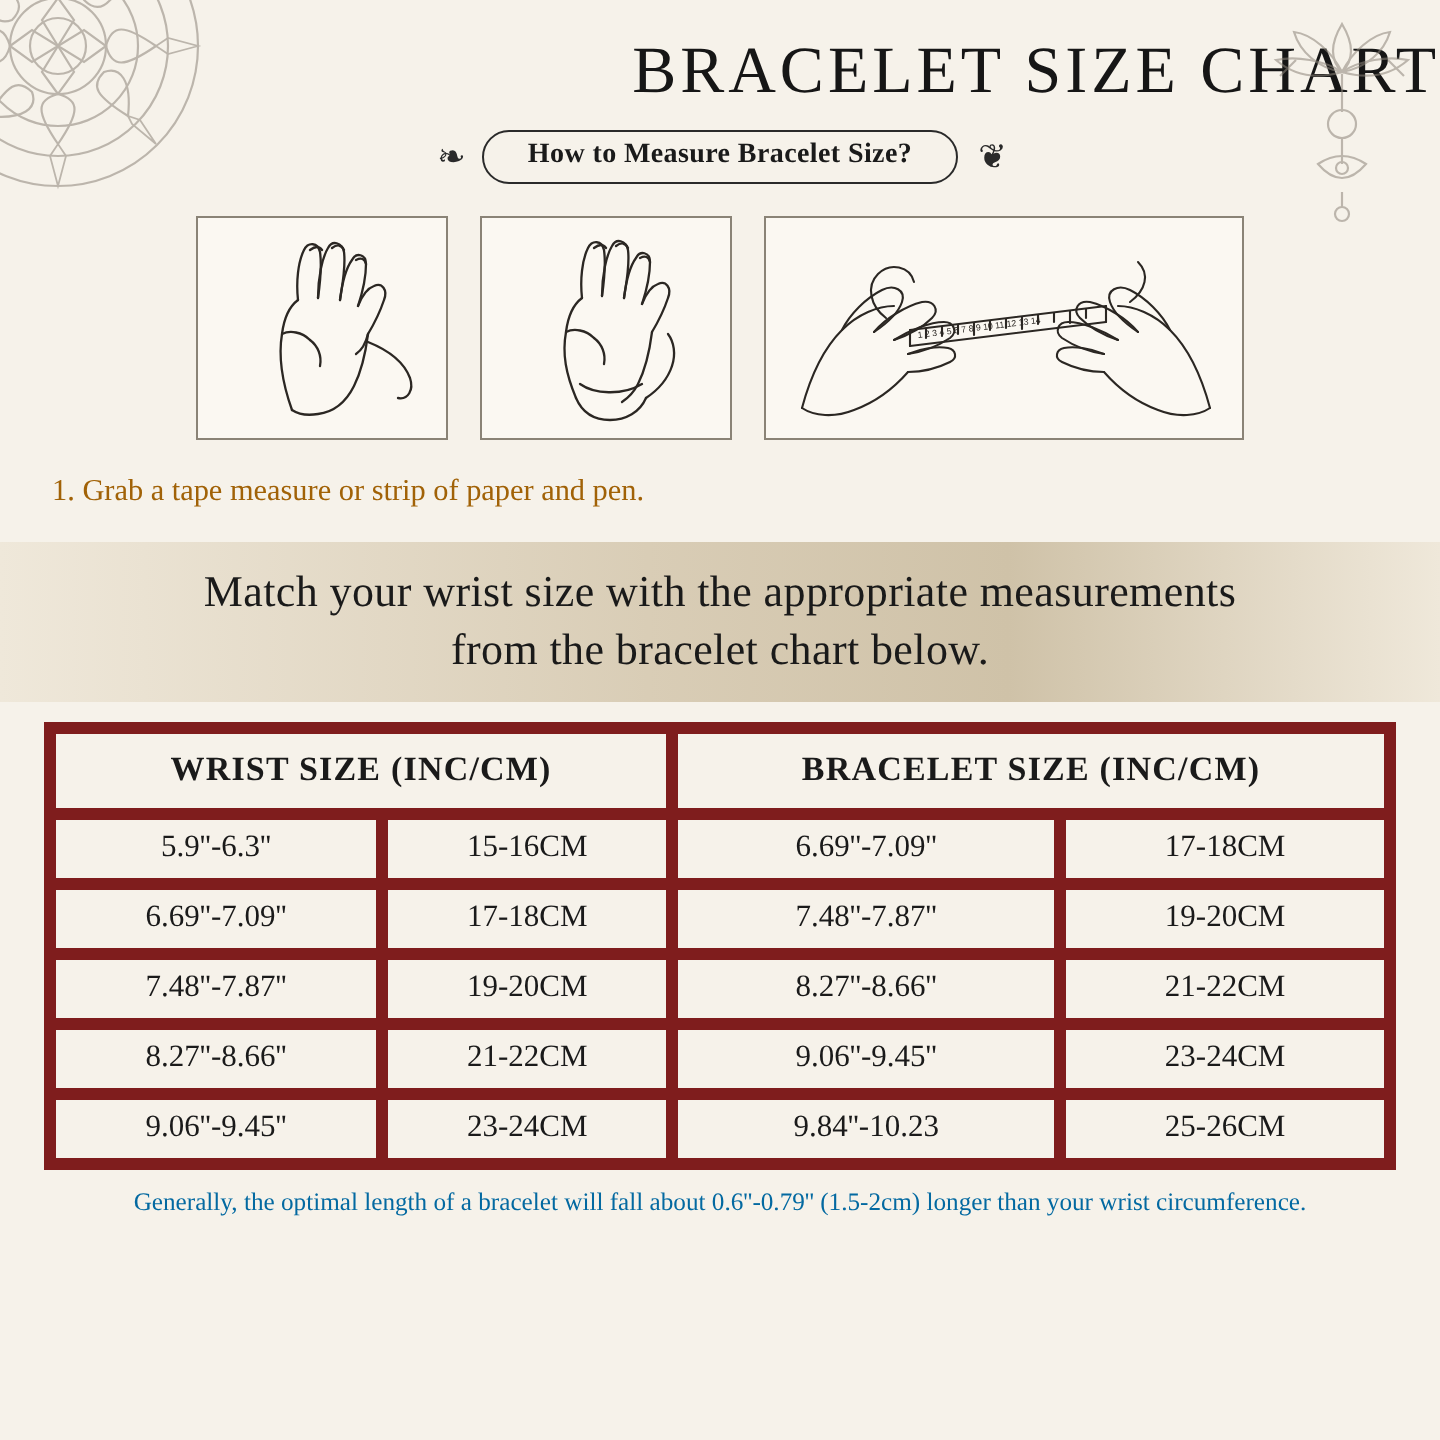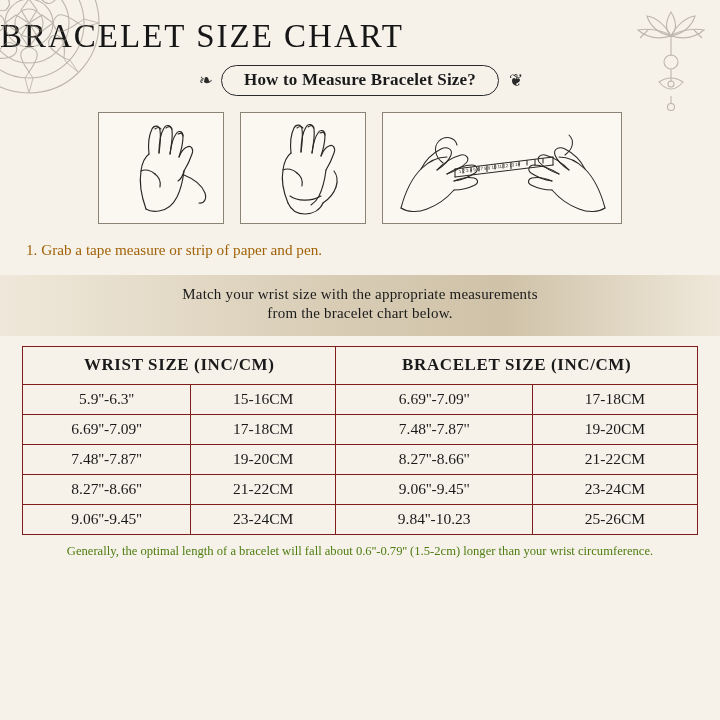--- a/index.html
+++ b/index.html
@@ -20,42 +20,42 @@
   .mandala {
     position: absolute;
     pointer-events: none;
     opacity: 0.55;
   }
   .mandala.tl { left: -46px; top: -52px; }
   .mandala.tr { right: 4px; top: 4px; }
 
   
   .title {
-    text-align: left;
+    text-align: right;
     font-size: 33px;
     letter-spacing: 2.0px;
     font-weight: normal;
     padding-top: 18px;
     color: #161616;
     font-family: "Liberation Serif", serif;
   }
 
   
   .subtitle-row {
     display: flex;
     align-items: center;
     justify-content: center;
     gap: 10px;
     margin-top: 10px;
   }
   .pill {
     border: 1.6px solid #2a2a2a;
     border-radius: 16px;
     padding: 4px 22px 5px 22px;
-    font-size: 17px;
+    font-size: 14px;
     font-weight: bold;
     letter-spacing: 0.2px;
     background: transparent;
     font-family: "Liberation Serif", serif;
   }
   .flourish {
     font-size: 17px;
     color: #2a2a2a;
     letter-spacing: -2px;
   }
@@ -84,57 +84,57 @@
     color: #a16207;
   }
   .steps .step { display: block; }
   .steps .step .indent { display: inline-block; width: 13px; }
 
   
   .banner {
     margin-top: 12px;
     padding: 10px 20px 12px 20px;
     text-align: center;
-    font-size: 15px;
+    font-size: 22px;
     line-height: 1.32;
     letter-spacing: 0.2px;
     background: linear-gradient(to right, #efe8da 0%, #d9cdb6 45%, #cfc2a8 70%, #efe8da 100%);
   }
 
   
   table.size-table {
     width: 676px;
     margin: 10px auto 0 auto;
     border-collapse: collapse;
     font-size: 15.5px;
   }
   table.size-table th,
   table.size-table td {
-    border: 1px solid #7f1d1d;
+    border: 6px solid #7f1d1d;
     text-align: center;
     padding: 5px 2px 6px 2px;
     font-weight: normal;
   }
   table.size-table thead th {
     font-size: 17px;
     font-weight: bold;
     letter-spacing: 0.6px;
     padding: 8px 2px 9px 2px;
   }
   .col-a { width: 26%; }
   .col-b { width: 22%; }
   .col-c { width: 30%; }
   .col-d { width: 22%; }
 
   
   .footnote {
     text-align: center;
     font-size: 12.6px;
     margin-top: 9px;
-    color: #4d7c0f;
+    color: #0369a1;
   }
 </style>
 </head>
 <body>
 
 <div class="mandala tl">
   <svg width="150" height="150" viewBox="0 0 150 150">
     <g fill="none" stroke="#8d8piece" stroke-width="1"></g>
     <g fill="none" stroke="#8d857a" stroke-width="1.1">
       <circle cx="75" cy="75" r="14"></circle>

